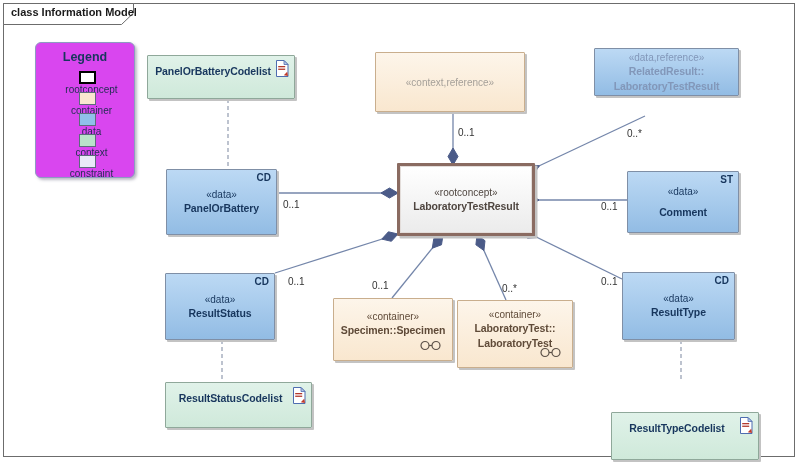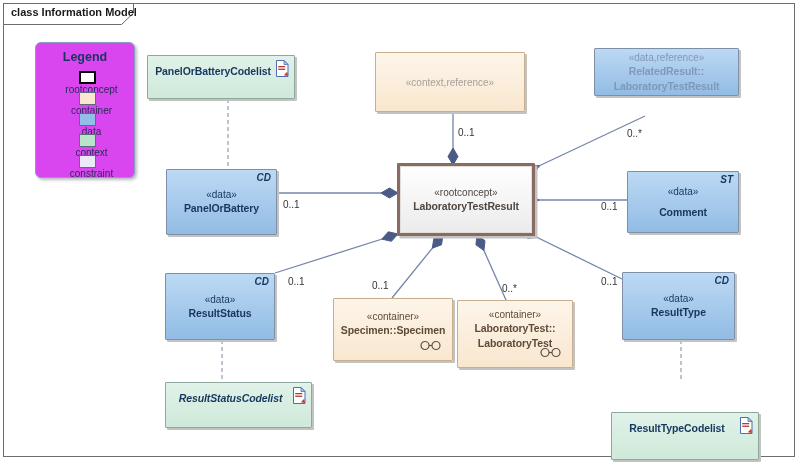--- a/index.html
+++ b/index.html
@@ -18,21 +18,21 @@
   .node .st{font-size:10px;line-height:1.3;}
   .node .nm{font-size:10.5px;font-weight:bold;line-height:1.35;white-space:pre-line;letter-spacing:-0.1px;}
   .data-node{background:linear-gradient(180deg,#bcd9f4,#92bce4);border:1px solid #7f8fa6;color:#17365d;}
   .container-node{background:linear-gradient(180deg,#fdf5ea,#f9e7cf);border:1px solid #c9ae8d;color:#5f4a38;}
   .codelist-node{background:linear-gradient(180deg,#e0f2e9,#cfe9da);border:1px solid #8fa89a;color:#17365d;
                  justify-content:flex-start;padding:8px 24px 0 8px;}
   .root-node{background:linear-gradient(180deg,#ffffff,#ebebeb);border:3px solid #8a6b61;color:#4f4640;
              box-shadow:2.5px 2.5px 0 #c3c3c3, inset 0 0 0 1px #e3ddda;}
   .muted{color:#a5a099;}
   .muted-blue{color:#8297b9;}
-  .dtype{position:absolute;top:2px;right:5px;font-size:10px;font-style:italic;font-weight:600;color:#17365d;}
+  .dtype{position:absolute;top:2px;right:5px;font-size:10px;font-weight:600;color:#17365d;}
   .doc-icon{position:absolute;top:4px;right:5px;}
   .glasses{position:absolute;right:9px;bottom:5px;}
 
   .mult{position:absolute;z-index:3;font-size:10px;color:#333;text-align:right;}
 
   .legend{position:absolute;left:35px;top:42px;width:100px;height:136px;z-index:2;
           background:#d946ef;border:1px solid #8d9ac2;border-radius:6px;
           box-shadow:2px 2px 3px rgba(60,60,90,.35);box-sizing:border-box;padding:7px 0 0 13px;}
   .legend-title{font-size:12.5px;font-weight:bold;color:#17365d;text-align:center;margin:0 13px 7px 0;}
   .legend-row{display:flex;align-items:center;height:21px;flex-direction:column;}
@@ -105,21 +105,21 @@
       <svg width="14" height="17" viewBox="0 0 14 17">
         <path d="M1.5,0.5 h7.5 l4,4 v12 h-11.5 z" fill="#ffffff" stroke="#4f6db0"></path>
         <path d="M9,0.5 l4,4 h-4 z" fill="#b9c8e6" stroke="#4f6db0" stroke-width="0.8"></path>
         <rect x="3.2" y="6" width="7" height="1.3" fill="#b23a2e"></rect>
         <rect x="3.2" y="8.6" width="7" height="1.3" fill="#b23a2e"></rect>
         <polygon points="13,16 8.8,15.2 12.2,11.8" fill="#c23b2b"></polygon>
       </svg>
     </span>
   </div>
 
-  <div class="node codelist-node" style="left:165px;top:382px;width:147px;height:46px;font-style:italic;">
+  <div class="node codelist-node" style="left:165px;top:382px;width:147px;height:46px;">
     <span class="nm">ResultStatusCodelist</span>
     <span class="doc-icon">
       <svg width="14" height="17" viewBox="0 0 14 17">
         <path d="M1.5,0.5 h7.5 l4,4 v12 h-11.5 z" fill="#ffffff" stroke="#4f6db0"></path>
         <path d="M9,0.5 l4,4 h-4 z" fill="#b9c8e6" stroke="#4f6db0" stroke-width="0.8"></path>
         <rect x="3.2" y="6" width="7" height="1.3" fill="#b23a2e"></rect>
         <rect x="3.2" y="8.6" width="7" height="1.3" fill="#b23a2e"></rect>
         <polygon points="13,16 8.8,15.2 12.2,11.8" fill="#c23b2b"></polygon>
       </svg>
     </span>

